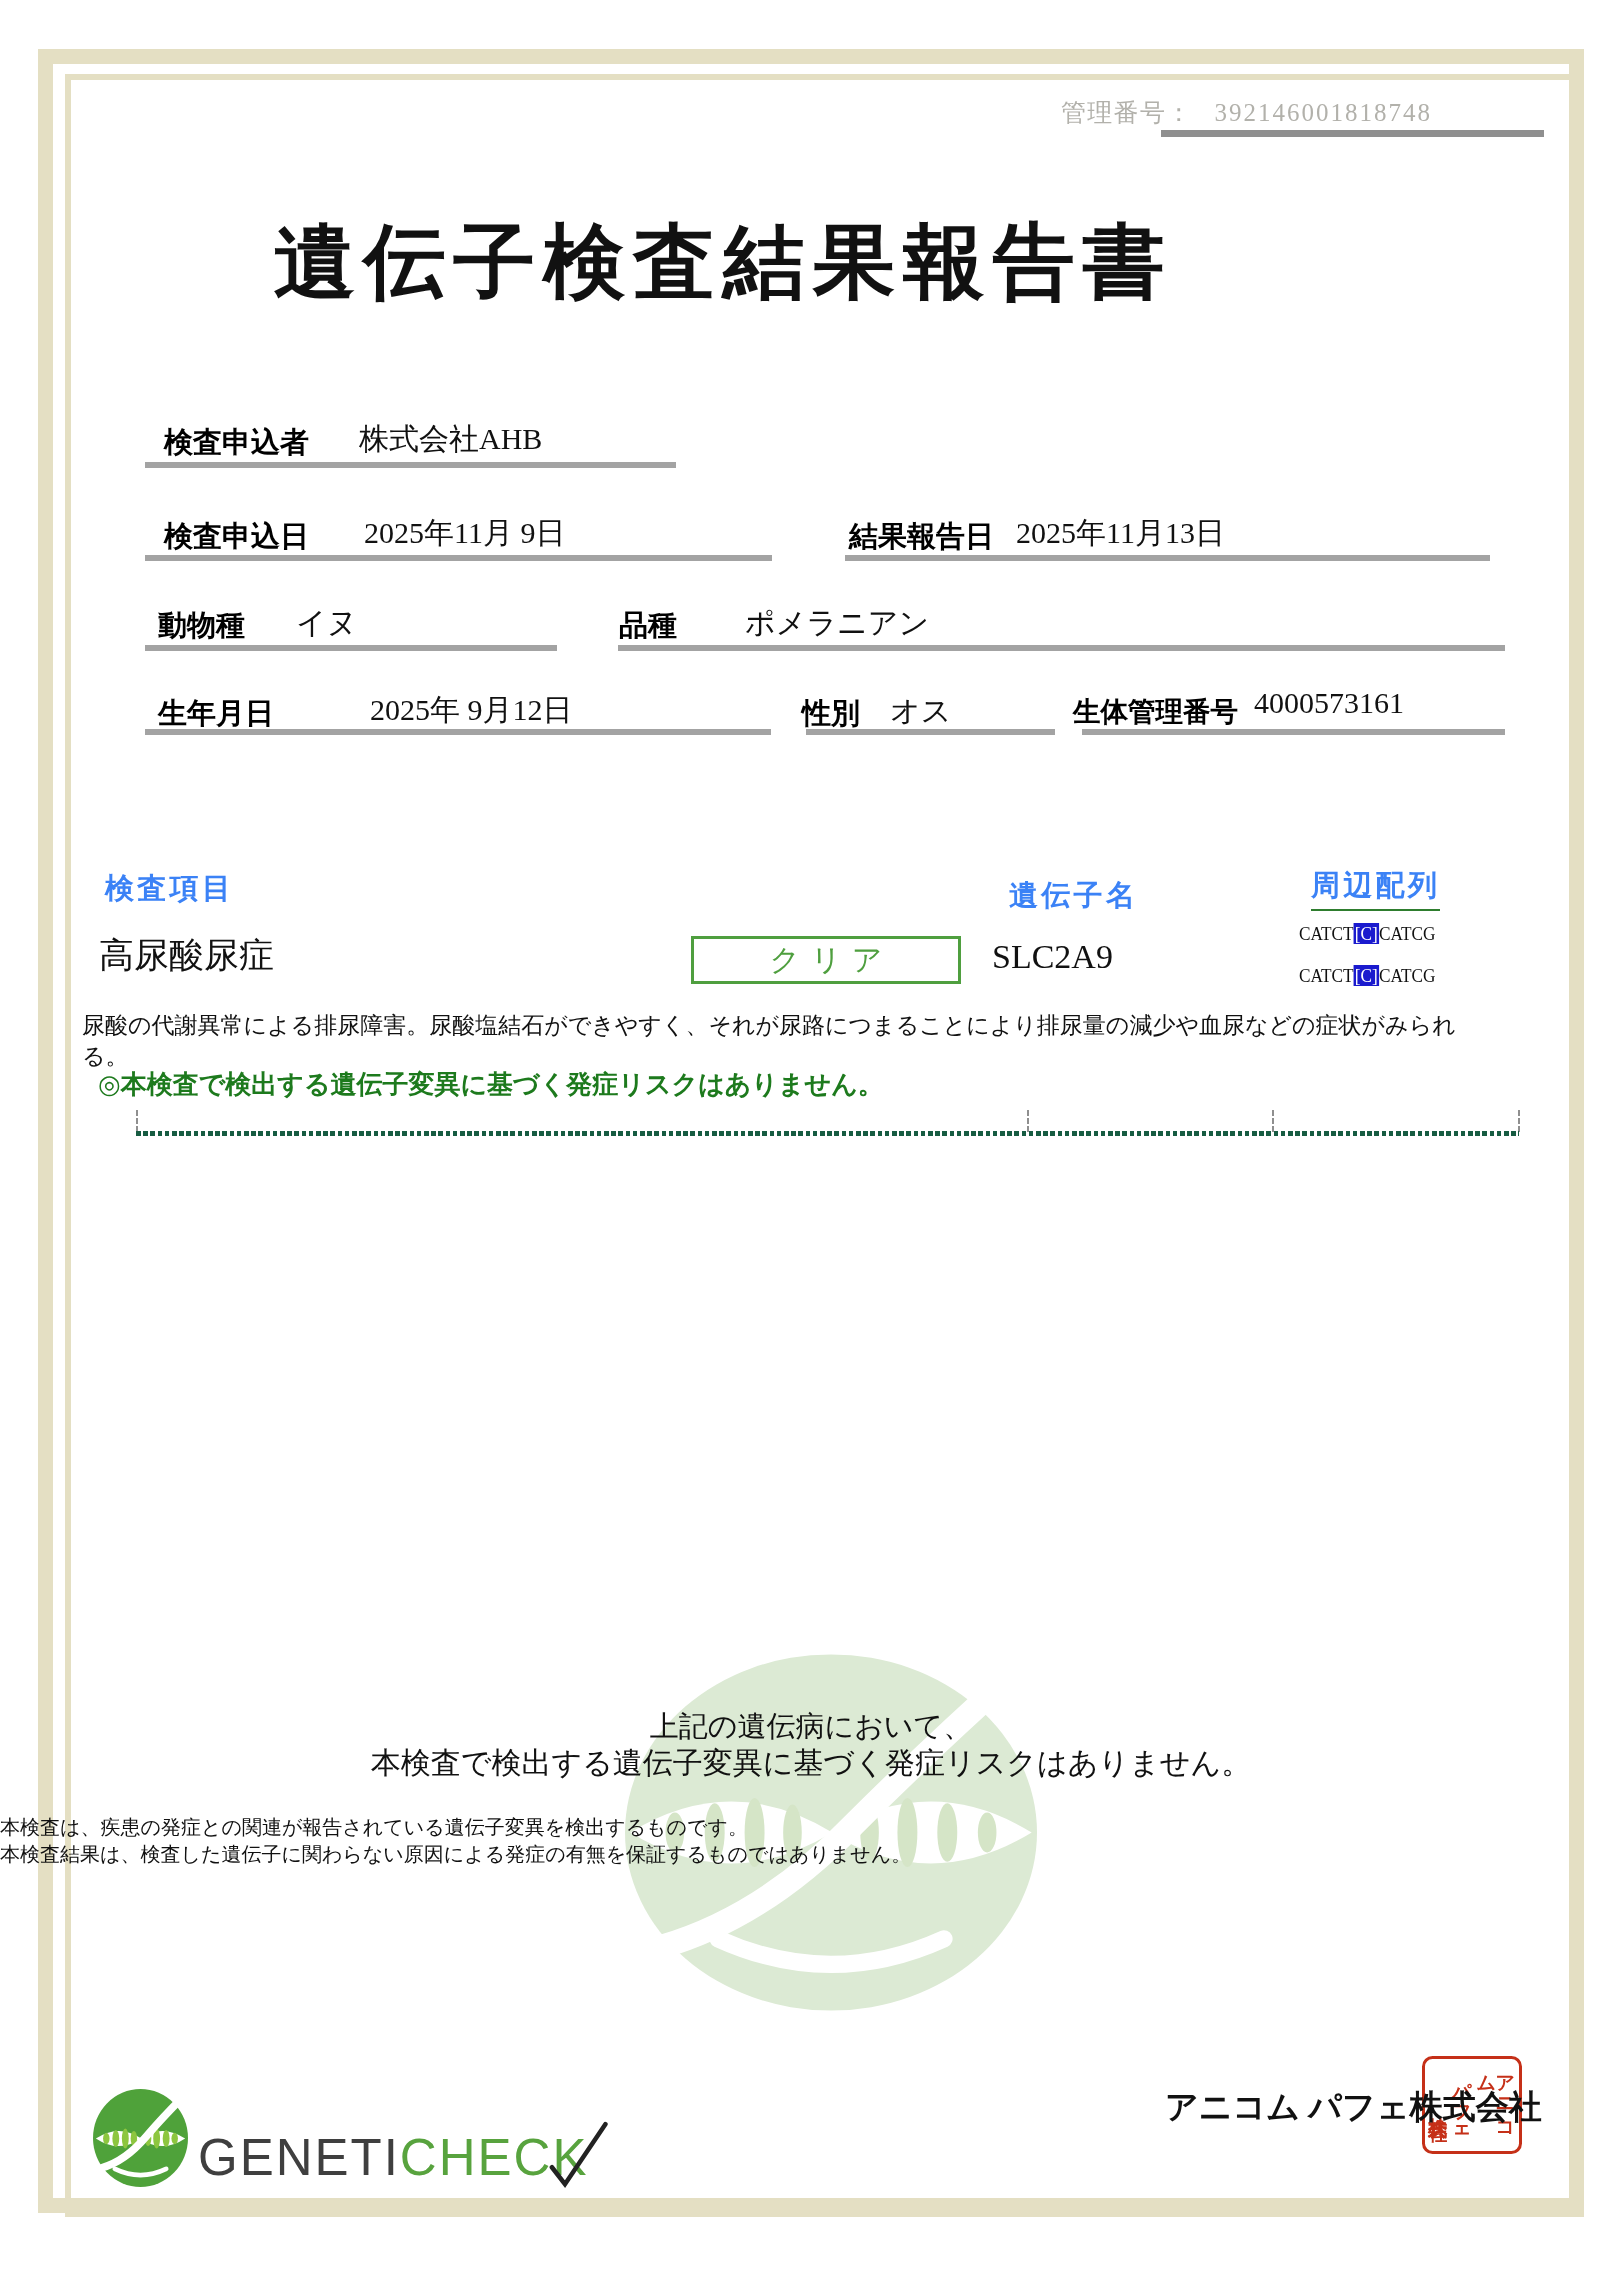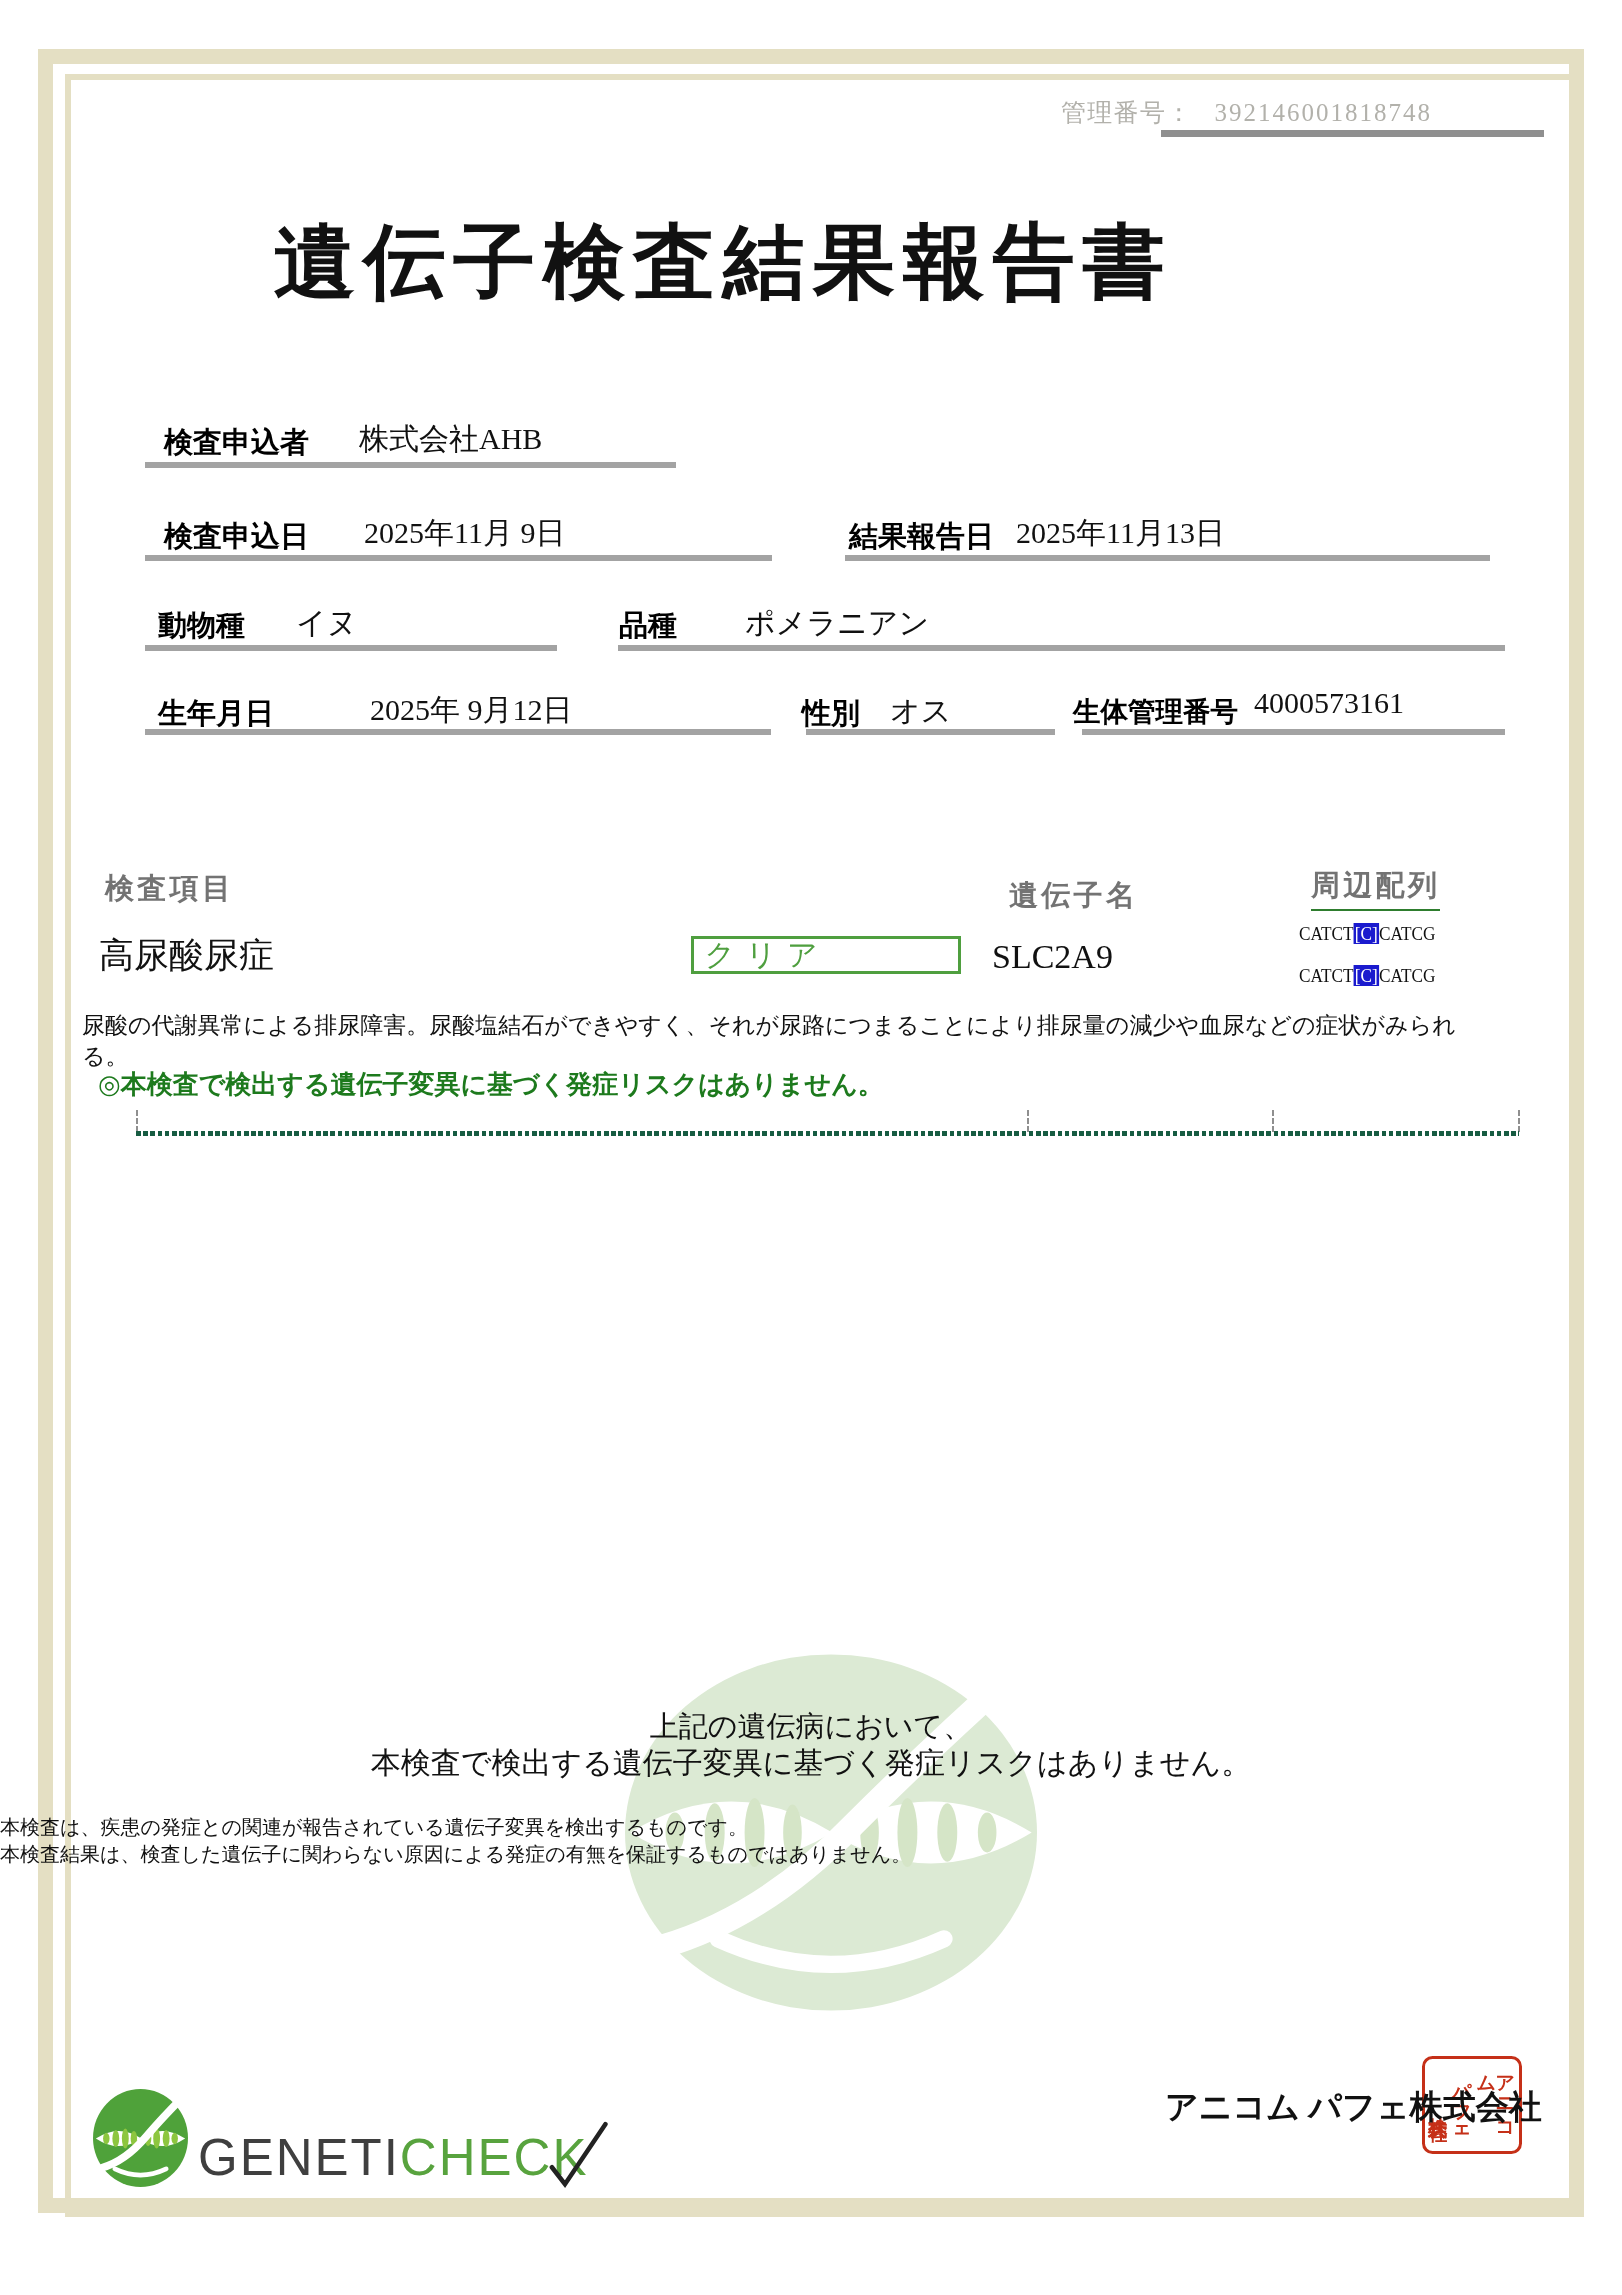--- a/index.html
+++ b/index.html
@@ -21,25 +21,25 @@
 
   
   .title{left:0;top:208px;width:1446px;text-align:center;font-size:82px;font-weight:bold;letter-spacing:7.9px;}
 
   
   .lbl{font-size:29px;font-weight:bold;color:#000;}
   .val{font-size:30px;}
   .uline{height:5.9px;background:#a3a3a3;}
 
   
-  .col-head{font-size:29px;font-weight:bold;color:#737373;letter-spacing:3.3px;}
+  .col-head{font-size:29px;font-weight:bold;color:#3b82f6;letter-spacing:3.3px;}
   .seq-head-u{border-bottom:2px solid #2e7d2e;padding-bottom:2.6px;}
   .item-name{font-size:35px;font-weight:normal;}
-  .status-box{left:691px;top:936px;width:270px;height:38px;border:3.3px solid #4f9f3f;box-sizing:border-box;
-              display:flex;align-items:center;justify-content:flex-start;}
+  .status-box{left:691px;top:936px;width:270px;height:48px;border:3.3px solid #4f9f3f;box-sizing:border-box;
+              display:flex;align-items:center;justify-content:center;}
   .status-box span{font-size:30px;color:#4f9f3f;letter-spacing:10.5px;padding-left:10.5px;}
   .gene{font-size:34px;}
   .seq{font-size:19.6px;letter-spacing:0px;white-space:nowrap;transform:scaleX(.88);transform-origin:left;}
   .seq .hl{background:#1a1ace;color:#fff;padding:0 1.3px;}
   .desc{font-size:23px;width:1387px;}
   .note{font-size:26px;font-weight:bold;color:#1d7a1d;}
 
   
   .vdash{top:1110px;height:21.6px;border-left:2px dashed #8f8f8f;width:0;}
   .gdots{left:136px;top:1131px;width:1383px;height:4.6px;

